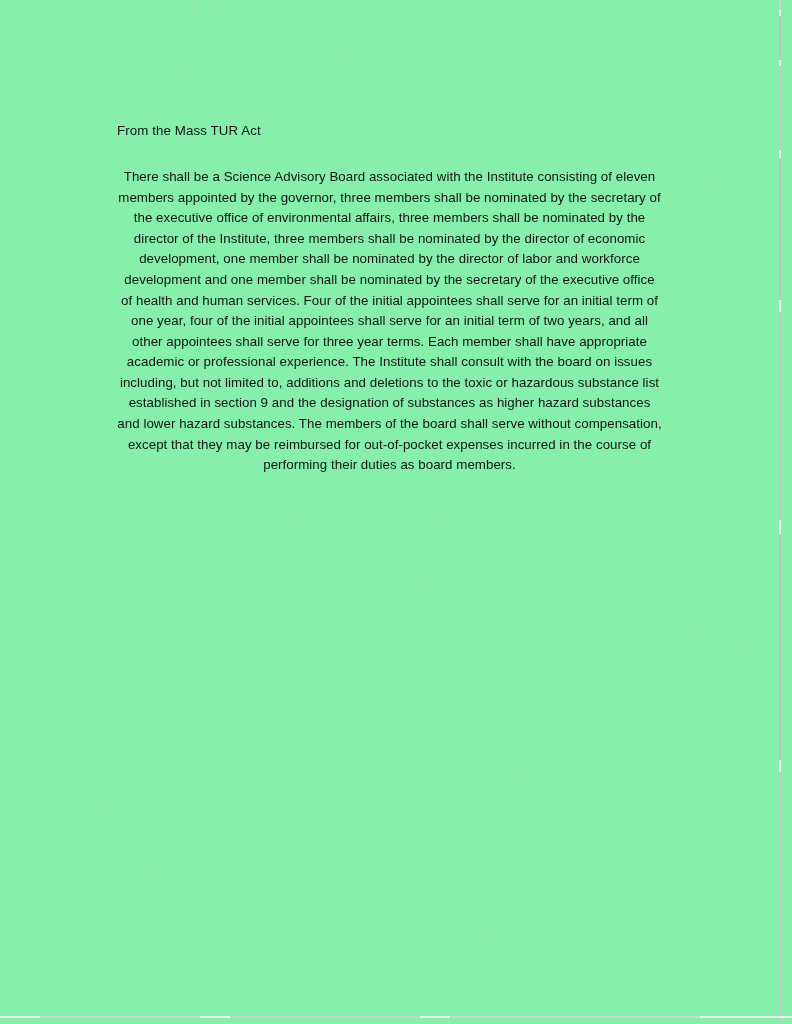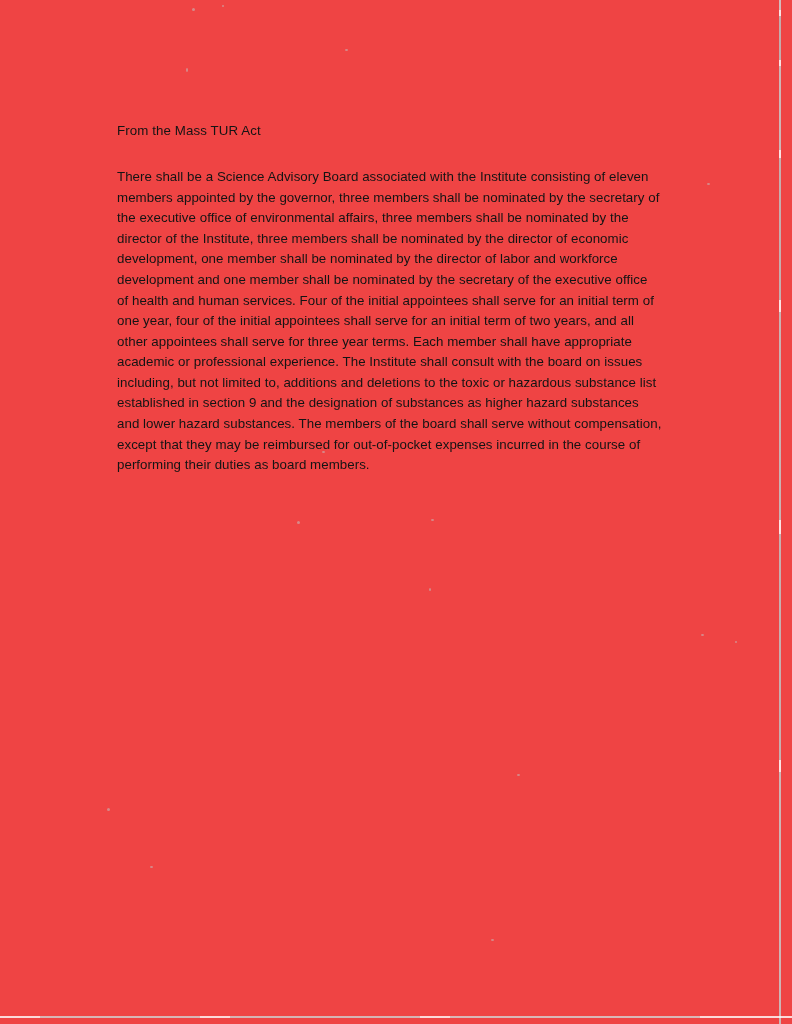--- a/index.html
+++ b/index.html
@@ -4,21 +4,21 @@
 <style>
   html, body {
     margin: 0;
     padding: 0;
     background: #ffffff;
   }
   .page {
     position: relative;
     width: 792px;
     height: 1024px;
-    background: #ef4444;
+    background: #86efac;
     overflow: hidden;
     font-family: "Liberation Sans", sans-serif;
     color: #1a1a1a;
   }
   .scan-edge-right {
     position: absolute;
     top: 0;
     left: 779px;
     width: 2px;
     height: 1024px;
@@ -69,21 +69,21 @@
     line-height: 1.35;
     letter-spacing: 0.1px;
     margin: 0 0 27px 0;
     color: #141414;
   }
   .paragraph {
     font-size: 13.3px;
     line-height: 20.6px;
     letter-spacing: 0.05px;
     margin: 0;
-    text-align: left;
+    text-align: center;
     color: #141414;
   }
   
   .speck {
     position: absolute;
     background: #c2c2c2;
     border-radius: 50%;
     opacity: 0.55;
   }
 </style>

